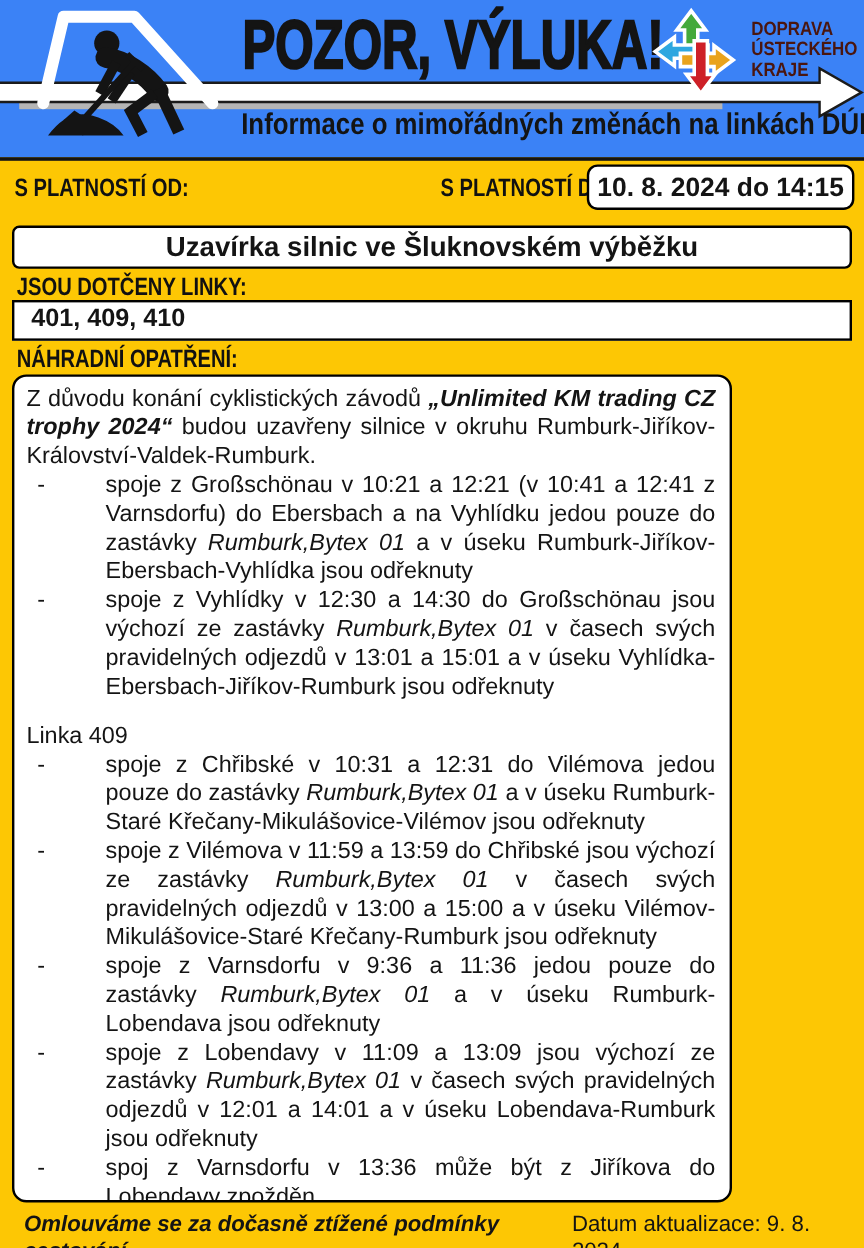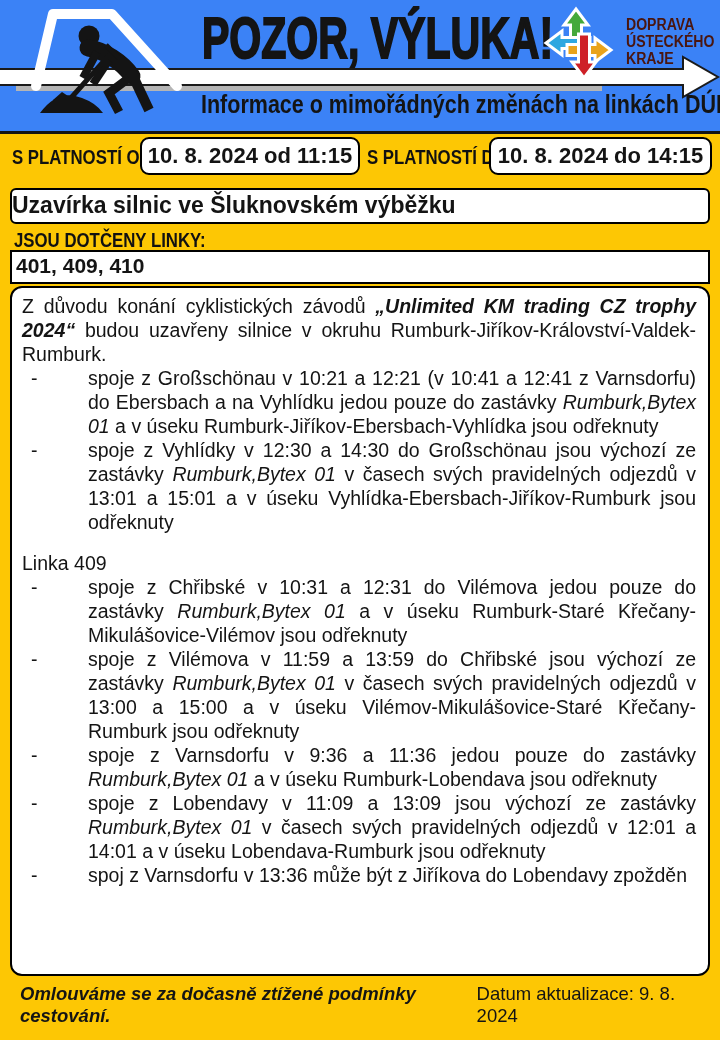--- a/index.html
+++ b/index.html
@@ -29,28 +29,28 @@
   .main{position:absolute;top:134px;left:0;width:720px;}
   .validity{position:relative;height:46px;}
   .v-lbl1{position:absolute;left:12px;top:11px;}
   .v-lbl2{position:absolute;left:367px;top:11px;}
   .date-box{position:absolute;top:3px;height:34px;background:#fff;border:2px solid #000;
             border-radius:9px;text-align:center;font-weight:700;font-size:22px;line-height:34px;}
   .v-box1{left:140px;width:216px;}
   .v-box2{left:489px;width:219px;}
 
   .title-box{margin:8px 10px 0;height:32px;background:#fff;border:2px solid #000;border-radius:6px;
-             text-align:left;font-weight:700;font-size:23px;line-height:31px;}
+             text-align:center;font-weight:700;font-size:23px;line-height:31px;}
   .sec-lbl{margin:4px 0 0 14px;height:22px;}
   .lines-box{margin:0 10px;height:30px;background:#fff;border:2px solid #000;
-             font-weight:700;font-size:21px;line-height:28px;padding-left:4px;box-sizing:content-box;}
+             font-weight:700;font-size:21px;line-height:28px;padding-left:14px;box-sizing:content-box;}
 
   .measures-box{margin:2px 10px 0;height:690px;background:#fff;border:2px solid #000;border-radius:12px;
                 padding:6px 12px 0 10px;font-size:19.5px;line-height:24px;overflow:hidden;box-sizing:border-box;
-                width:700px;}
+                width:600px;}
   .measures-box p{margin:0;}
   .intro{text-align:justify;}
   .linka{margin-top:17px !important;}
   .bullet{display:flex;}
   .marker{flex:none;width:24px;padding-left:9px;box-sizing:border-box;}
   .btxt{flex:1;text-align:justify;margin-left:42px;}
   .i{font-style:italic;}
   .bi{font-weight:700;font-style:italic;}
 
   .footer{margin:7px 16px 0 20px;display:flex;justify-content:space-between;font-size:18.5px;}
@@ -108,32 +108,34 @@
 
     <div class="subtitle">Informace o mimořádných změnách na linkách DÚK</div>
   </div>
 
   <div class="separator"></div>
 
   <div class="main">
 
     <div class="validity">
       <span class="lbl v-lbl1">S PLATNOSTÍ OD:</span>
-      <span class="date-box v-box1">10. 8. 2024 od 11:15</span>
       <span class="lbl v-lbl2">S PLATNOSTÍ DO:</span>
       <span class="date-box v-box2">10. 8. 2024 do 14:15</span>
     </div>
 
     <div class="title-box">Uzavírka silnic ve Šluknovském výběžku</div>
 
     <div class="sec-lbl">
       <span class="lbl">JSOU DOTČENY LINKY:</span>
     </div>
     <div class="lines-box">401, 409, 410</div>
 
+    <div class="sec-lbl">
+      <span class="lbl">NÁHRADNÍ OPATŘENÍ:</span>
+    </div>
     <div class="measures-box">
         <p class="intro"><span>Z důvodu konání cyklistických závodů </span><span class="bi">„Unlimited KM trading CZ trophy 2024“</span><span> budou uzavřeny silnice v okruhu Rumburk-Jiříkov-Království-Valdek-Rumburk.</span></p>
         <div class="bullet">
           <span class="marker">-</span>
           <span class="btxt"><span>spoje z Großschönau v 10:21 a 12:21 (v 10:41 a 12:41 z Varnsdorfu) do Ebersbach a na Vyhlídku jedou pouze do zastávky </span><span class="i">Rumburk,Bytex 01</span><span> a v úseku Rumburk-Jiříkov-Ebersbach-Vyhlídka jsou odřeknuty</span></span>
         </div>
         <div class="bullet">
           <span class="marker">-</span>
           <span class="btxt"><span>spoje z Vyhlídky v 12:30 a 14:30 do Großschönau jsou výchozí ze zastávky </span><span class="i">Rumburk,Bytex 01</span><span> v časech svých pravidelných odjezdů v 13:01 a 15:01 a v úseku Vyhlídka-Ebersbach-Jiříkov-Rumburk jsou odřeknuty</span></span>
         </div>

